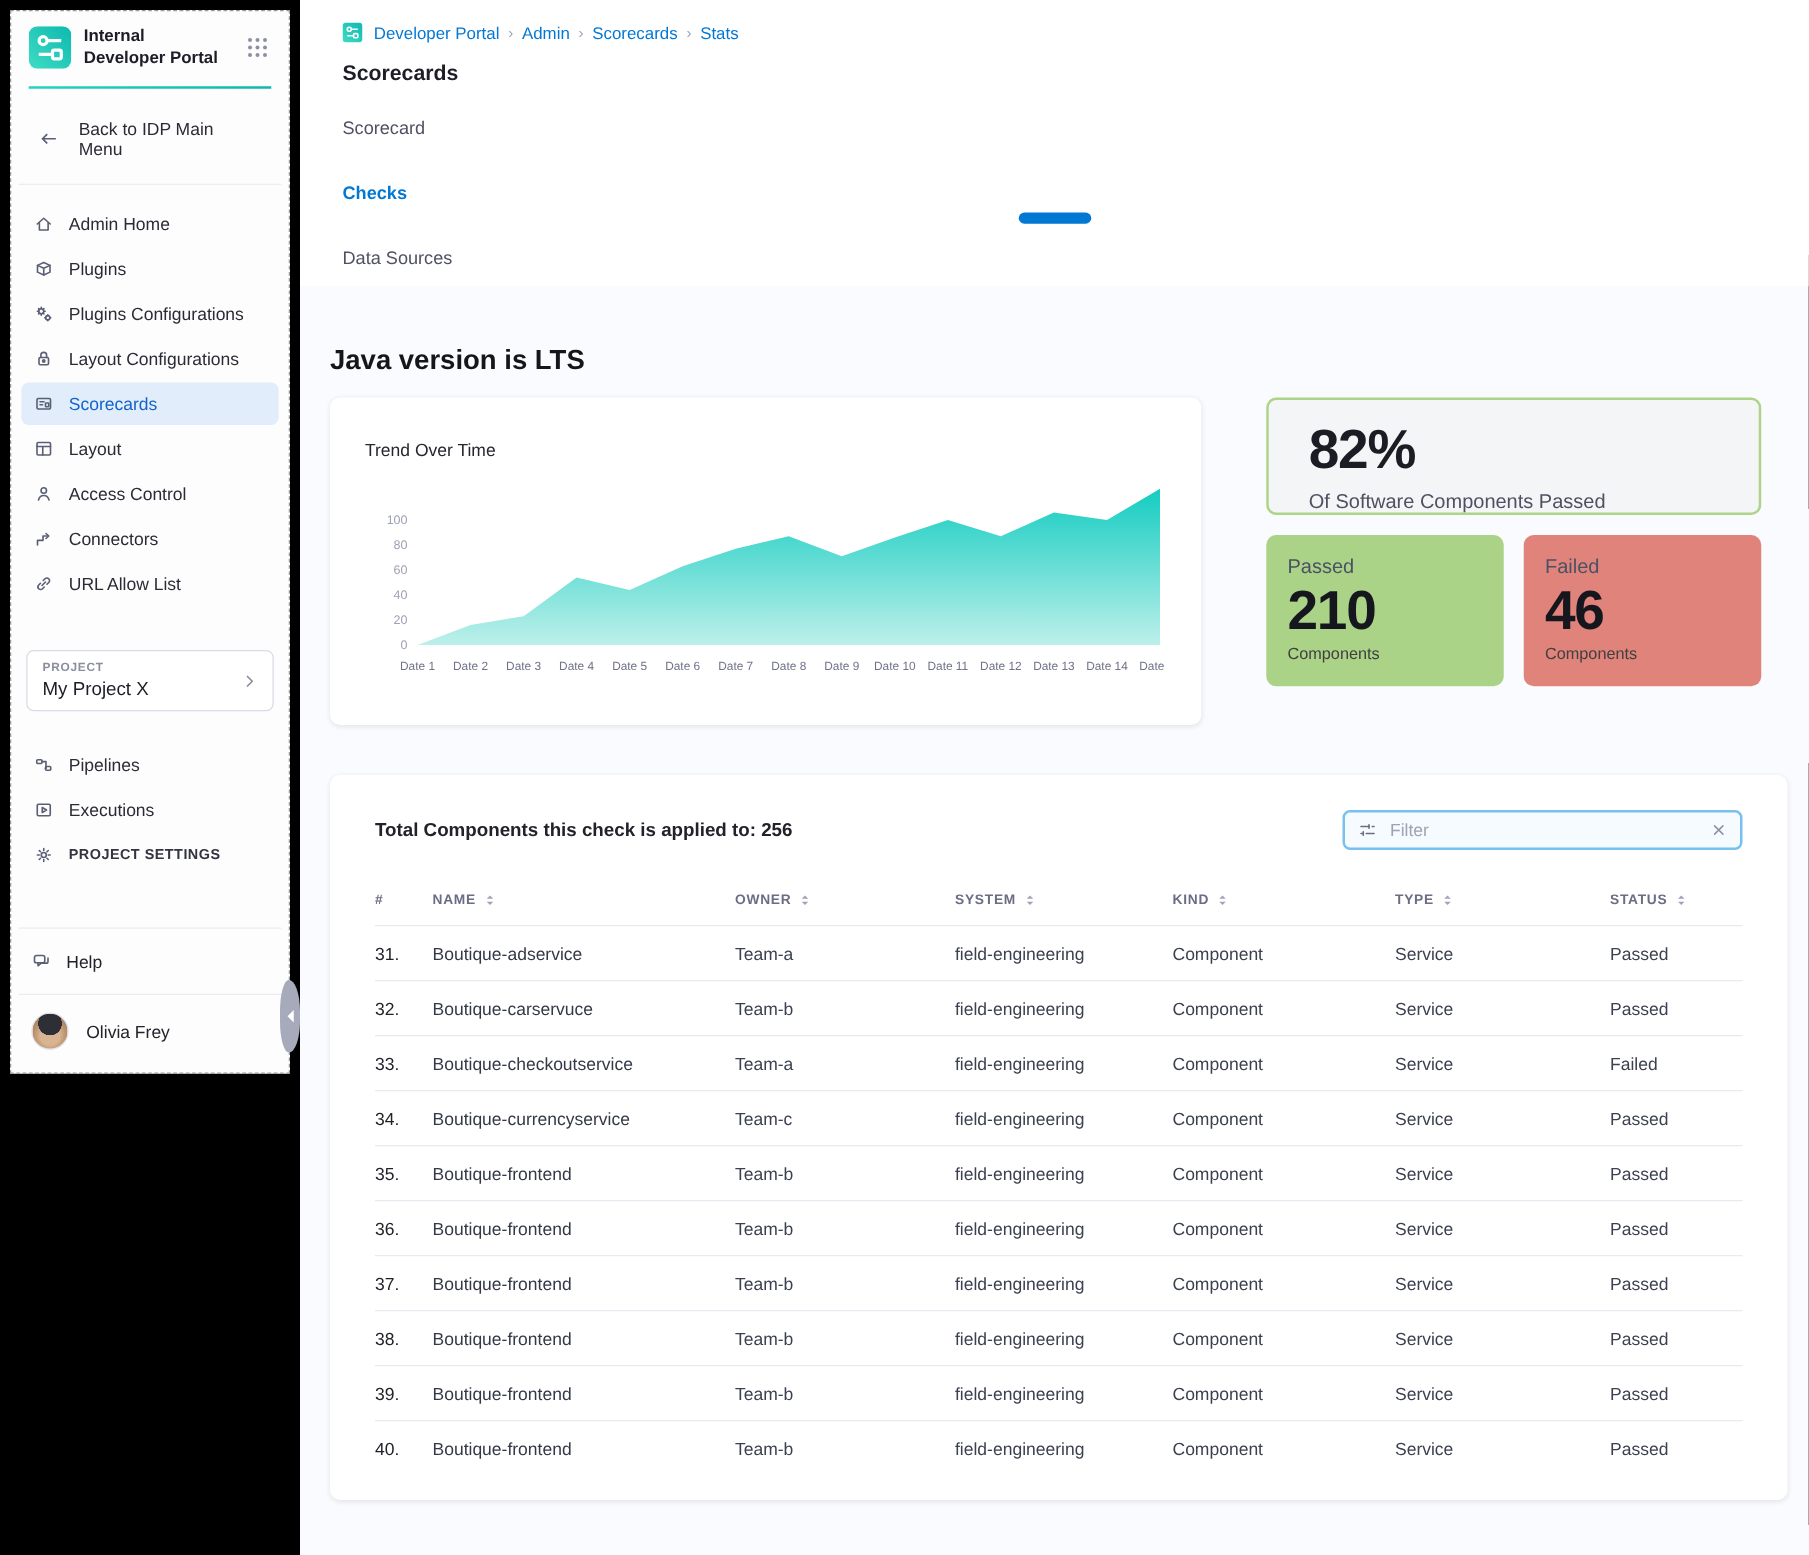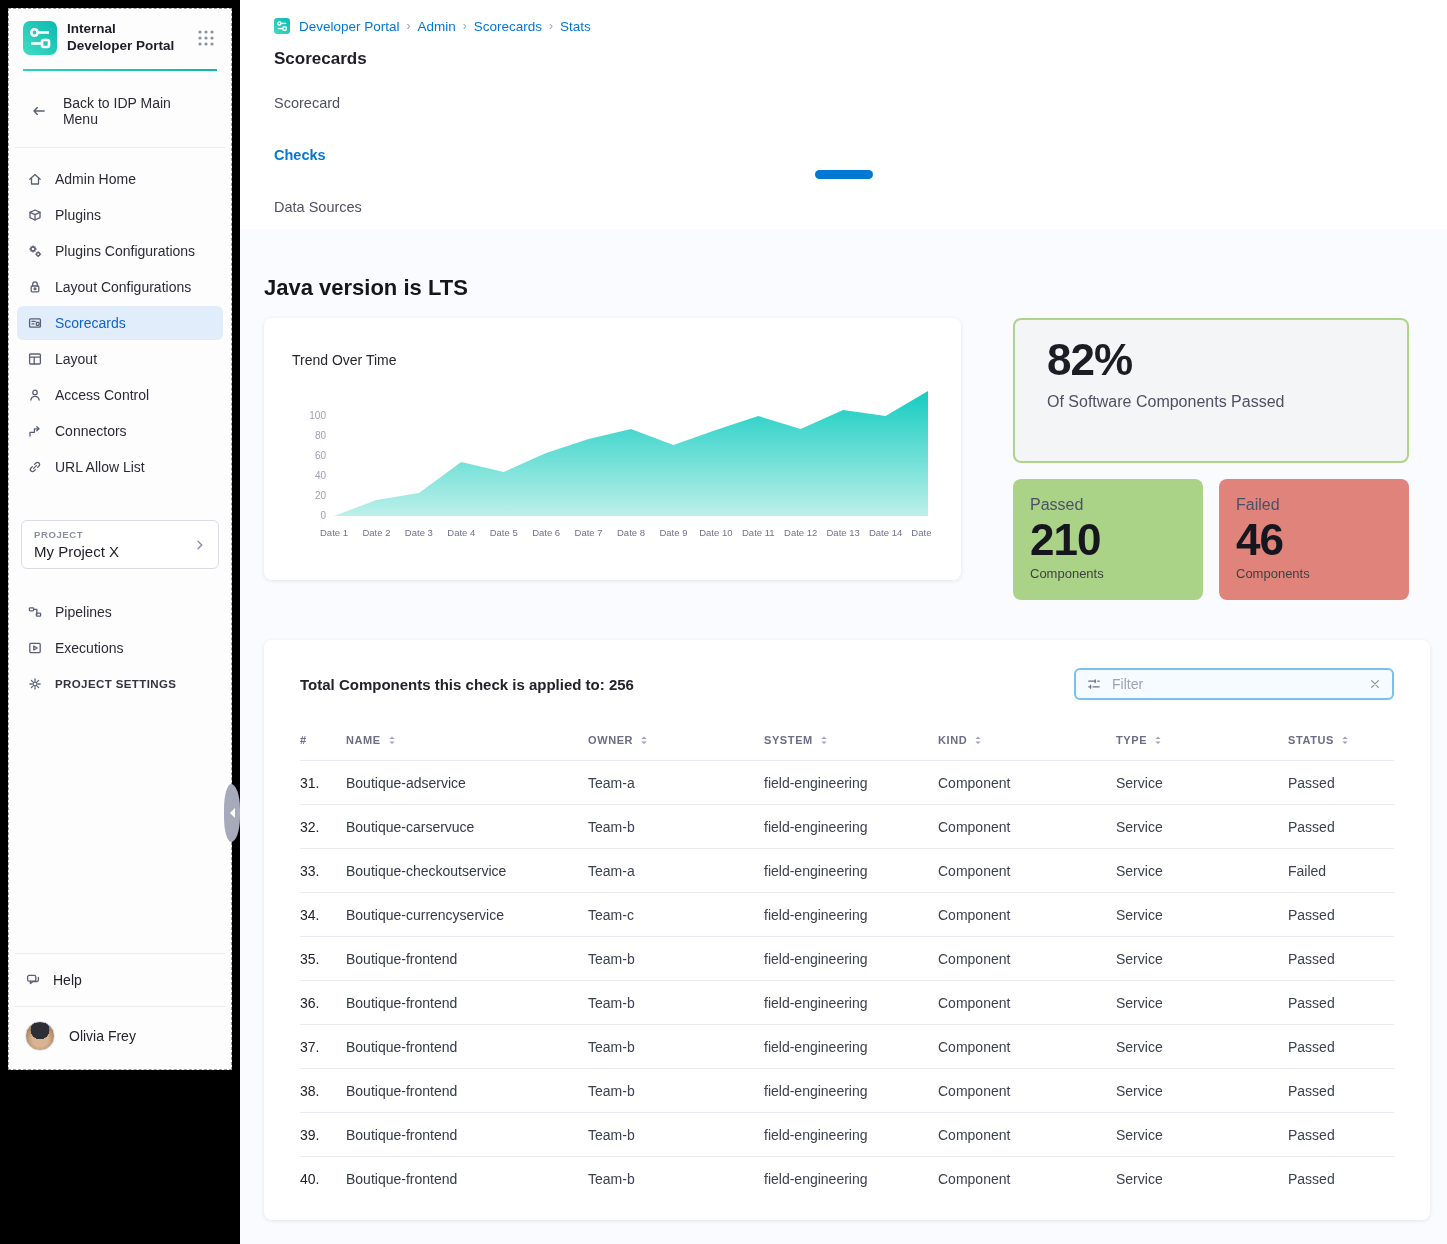--- a/index.html
+++ b/index.html
@@ -1,21 +1,21 @@
 <!DOCTYPE html>
 <html><head>
 <meta charset="utf-8">
 <style>
   * { margin:0; padding:0; box-sizing:border-box; }
   html,body { width:1447px; height:1244px; }
   body { background:#000; font-family:"Liberation Sans","DejaVu Sans",sans-serif; position:relative; overflow:hidden; color:#22222a; }
   svg { display:block; }
 
   
-  .sidebar { position:absolute; left:8px; top:8px; width:224px; height:1062px; background:#fdfdfe; border:1px dashed #9b9b9b; display:flex; flex-direction:column; }
+  .sidebar { position:absolute; left:8px; top:8px; width:224px; height:851px; background:#fdfdfe; border:1px dashed #9b9b9b; display:flex; flex-direction:column; }
   .sb-head { padding:12px 14px 0 14px; }
   .sb-head-row { display:flex; align-items:center; gap:10px; }
   .sb-logo { width:34px; height:34px; flex:0 0 auto; }
   .sb-title { font-size:13.5px; font-weight:700; color:#1d1d27; line-height:1.25; flex:1; }
   .sb-grid { margin-left:auto; cursor:pointer; }
   .sb-teal-line { height:2px; background:linear-gradient(90deg,#25d3c0,#0fb7ae); margin:14px 0 0 0; }
   .sb-back { display:flex; align-items:center; gap:16px; padding:24px 16px 20px 16px; font-size:14px; color:#2b2b36; cursor:pointer; border-bottom:1px solid #ececf1; margin:0 6px; }
   .sb-menu { padding:14px 8px 0 8px; }
   .sb-item { display:flex; align-items:center; gap:12px; height:34px; padding:0 10px; border-radius:6px; font-size:14px; color:#2b2b36; cursor:pointer; margin-bottom:2px; }
   .sb-item .ic { width:16px; height:16px; flex:0 0 auto; }
@@ -48,21 +48,21 @@
   .tab { font-size:14.5px; color:#4f5162; cursor:pointer; position:relative; }
   .tab.active { color:#0278d5; font-weight:700; }
   .tab.active:after { content:""; position:absolute; left:50%; transform:translateX(-50%); bottom:-16px; width:58px; height:9px; border-radius:5px; background:#0278d5; }
 
   .content { padding:22px 24px 0 24px; }
   .check-heading { font-size:22px; font-weight:800; color:#15151c; margin:24px 0 17px 0; }
   .top-row { display:flex; align-items:flex-start; }
   .chart-card { width:697px; height:262px; background:#fff; border-radius:8px; box-shadow:0 1px 4px rgba(40,41,61,.10); padding:34px 28px 0 28px; }
   .chart-title { font-size:14px; font-weight:500; color:#26262e; margin-bottom:10px; }
   .summary-col { margin-left:52px; width:396px; }
-  .pct-card { height:145px; background:#f4f5f7; border:2px solid #aed389; border-radius:8px; padding:15px 32px; }
+  .pct-card { height:94px; background:#f4f5f7; border:2px solid #aed389; border-radius:8px; padding:15px 32px; }
   .pct-value { font-size:44px; font-weight:800; color:#1c1c25; letter-spacing:-1px; }
   .pct-sub { font-size:16px; color:#4f5162; margin-top:8px; }
   .mini-row { display:flex; gap:16px; margin-top:16px; }
   .mini { width:190px; height:121px; border-radius:8px; padding:17px 17px 0 17px; }
   .mini.green { background:#abd387; }
   .mini.red { background:#e0837a; }
   .mini-label { font-size:16px; color:#4b5164; }
   .mini-value { font-size:44px; font-weight:800; color:#16161e; line-height:1.05; margin-top:3px; letter-spacing:-1px; }
   .mini-unit { font-size:13px; color:#404040; margin-top:3px; }
 

